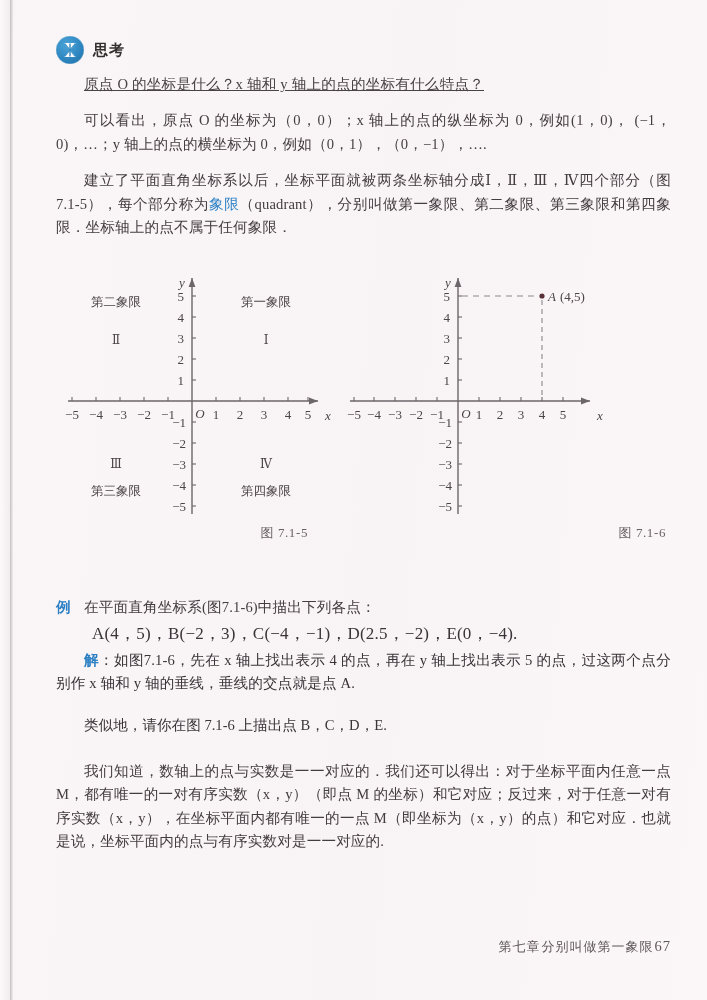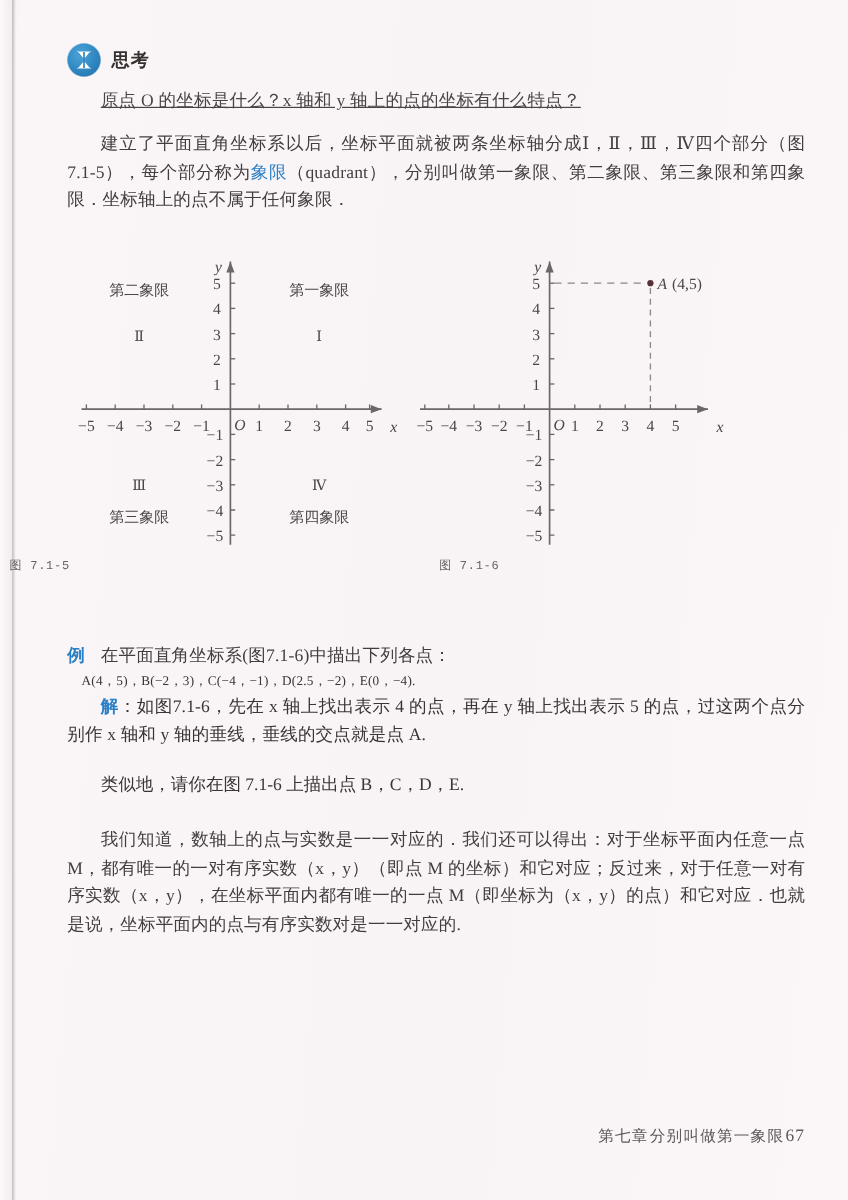--- a/index.html
+++ b/index.html
@@ -104,25 +104,24 @@
     top: 0;
     width: 300px;
     height: 300px;
   }
   .fig-left  { left: -6px; }
   .fig-right { left: 284px; }
   .fig-cap {
     position: absolute;
     top: 268px;
     width: 100%;
-    text-align: left;
-    font-size: 10px;
+    text-align: right;
+    font-size: 13px;
     color: #6a6265;
     letter-spacing: .6px;
-    font-family: Liberation Mono, monospace;
   }
   .fig-cap.cap-left  { left: -42px; }
   .fig-cap.cap-right { left: 26px; }
   svg text {
     font-family: "Liberation Serif", "DejaVu Serif", serif;
     fill: #4b4448;
   }
   svg text.num   { font-size: 13px; }
   svg text.axl   { font-size: 13px; font-style: italic; }
   svg text.quad  { font-size: 12.5px; }
@@ -138,21 +137,21 @@
     line-height: 1.62;
   }
   .ex-marker {
     color: #2b7fc4;
     font-weight: bold;
     width: 28px;
     flex: 0 0 28px;
     text-indent: 0;
   }
   .ex-body { flex: 1 1 auto; letter-spacing: .15px; color: #433c40; margin-top: 28px; }
-  .ex-points { margin-left: 12px; font-size: 11px; line-height: 1.7; letter-spacing: .2px; }
+  .ex-points { margin-left: 36px; font-size: 17px; line-height: 1.7; letter-spacing: .2px; }
   .ex-cont { font-size: 14.6px; line-height: 1.62; letter-spacing: .15px; text-align: justify; }
   .ex-last { margin-top: 18px; text-indent: 28px; font-size: 14.6px; line-height: 1.62; }
 
   
   .footer {
     position: absolute;
     right: 36px;
     bottom: 44px;
     font-size: 13px;
     color: #5d565a;
@@ -178,20 +177,24 @@
           <path d="M4 3 L16 3 L10.6 10 L16 17 L4 17 L9.4 10 Z" fill="#ffffff"></path>
           <path d="M10 3.4 L10 16.6" stroke="#2e86c0" stroke-width="1.4"></path>
           <path d="M4.6 3.4 L15.4 16.6 M15.4 3.4 L4.6 16.6" stroke="#2e86c0" stroke-width="1.1" opacity="0.9"></path>
         </svg>
       </div>
       <div class="think-label">思考</div>
     </div>
 
     <div class="think-q">原点 O 的坐标是什么？x 轴和 y 轴上的点的坐标有什么特点？</div>
 
+    <p class="para">
+      <span>可以看出，原点 O 的坐标为（0，0）；x 轴上的点的纵坐标为 0，例如(1，0)，</span>
+      <span>(−1，0)，…；y 轴上的点的横坐标为 0，例如（0，1），（0，−1），….</span>
+    </p>
 
     <p class="para">
       <span>建立了平面直角坐标系以后，坐标平面就被两条坐标轴分成Ⅰ，Ⅱ，Ⅲ，Ⅳ四个部分（图 7.1-5），每个部分称为</span><span class="hl-blue">象限</span><span>（quadrant），分别叫做第一象限、第二象限、第三象限和第四象限．坐标轴上的点不属于任何象限．</span>
     </p>
 
     <div class="figs">
 
       <div class="fig fig-left">
         <svg width="300" height="270" viewBox="0 0 300 270" aria-hidden="true">
 

